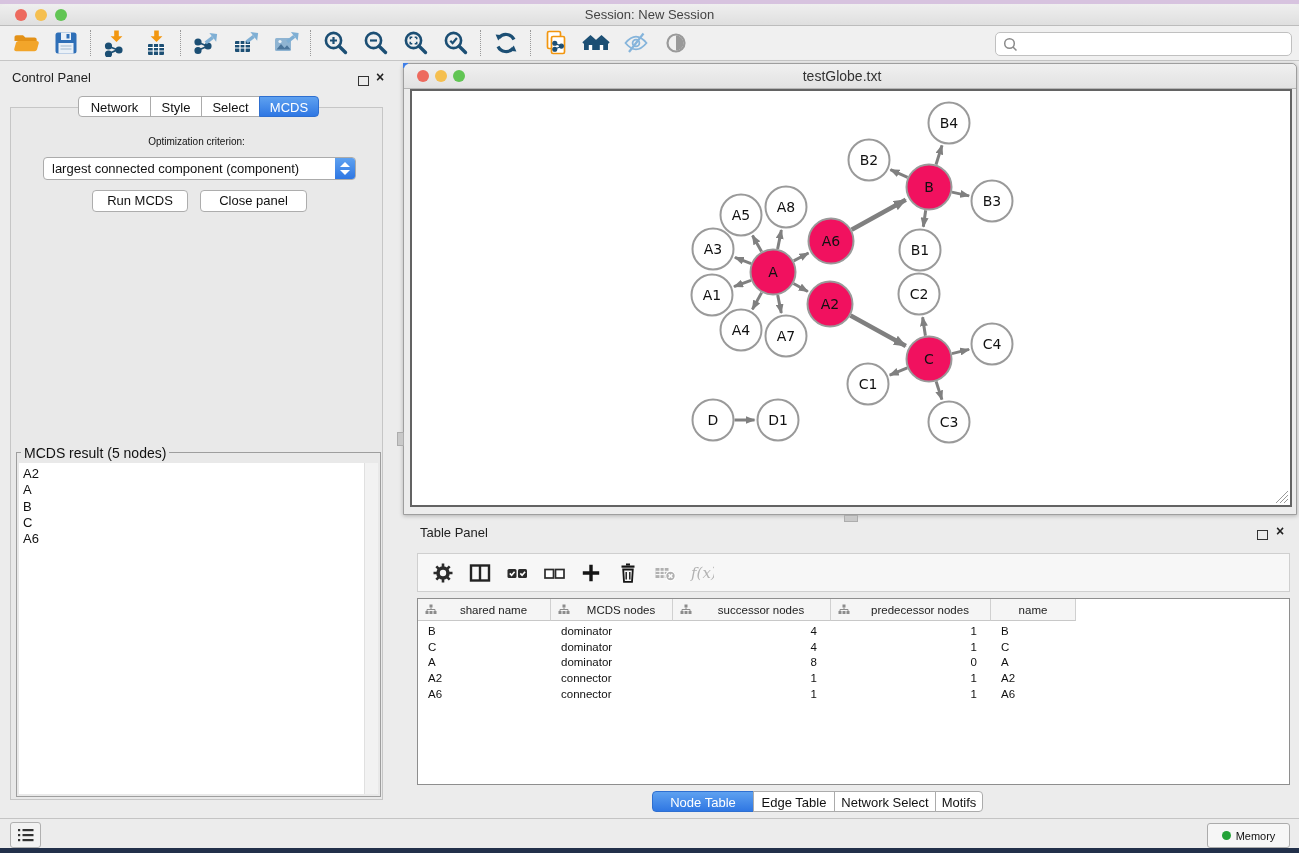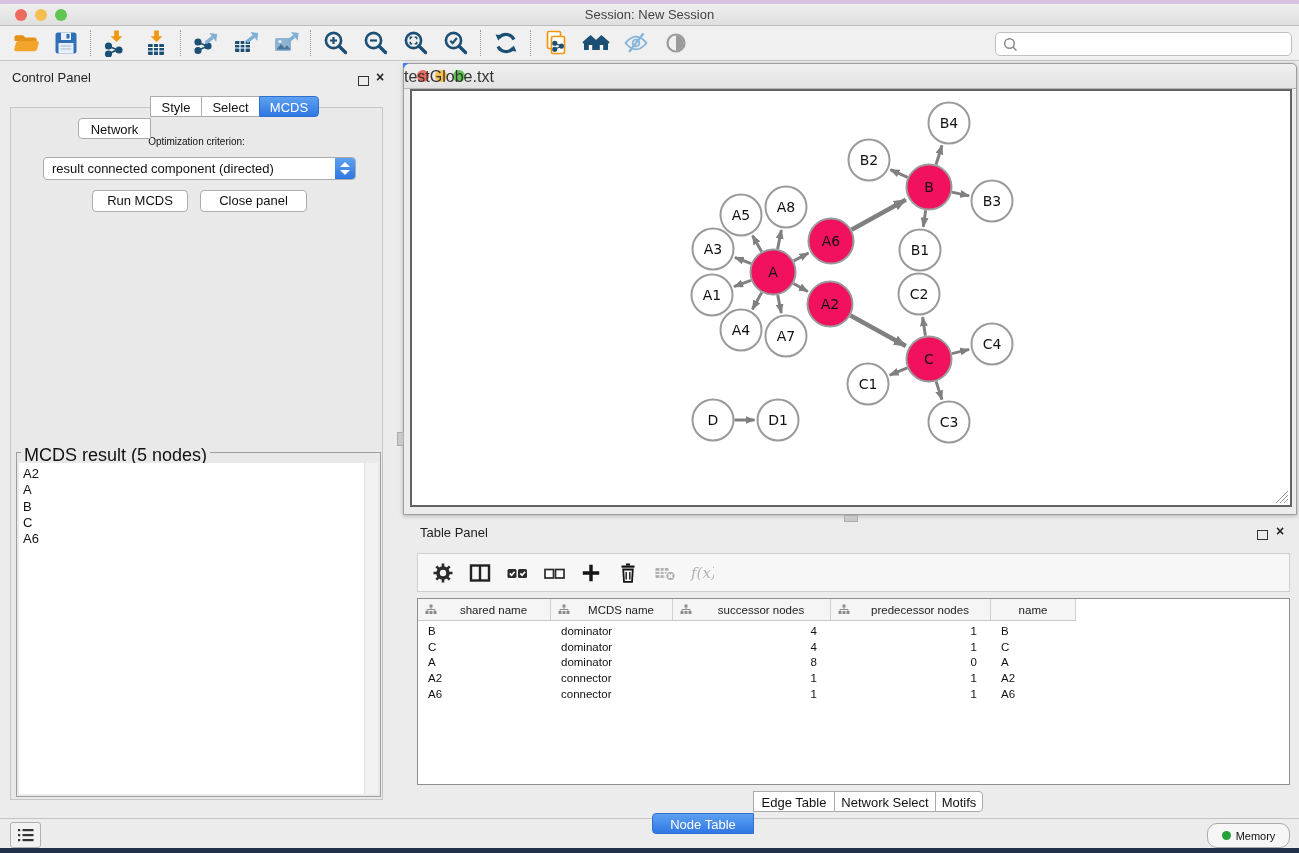--- a/index.html
+++ b/index.html
@@ -24,48 +24,48 @@
   #search-wrap{position:absolute;left:995px;top:6px;width:295px;height:22px;background:#fff;
     border:1px solid #C0C0C0;border-radius:5px;display:flex;align-items:center;}
   #search-input{border:none;outline:none;background:transparent;font-size:12px;width:260px;}
   
   #cp-title{left:12px;top:70px;font-size:13px;color:#222;}
   .panel-float{width:9px;height:8px;border:1.5px solid #333;display:inline-block;}
   .panel-close{font-size:14px;font-weight:bold;color:#222;line-height:12px;}
   #cp-tabs{left:78px;top:96px;height:21px;display:flex;z-index:5;}
   .seg{height:21px;line-height:21px;background:#fff;border:1px solid #ABABAB;margin-left:-1px;
     font-size:13px;color:#111;text-align:center;box-sizing:border-box;}
-  .seg.first{border-radius:4px 0 0 4px;margin-left:0;margin-top:22px;}
+  .seg.first{border-radius:4px 0 0 4px;margin-left:0;}
   .seg.last{border-radius:0 4px 4px 0;}
   .seg.active{background:linear-gradient(#5EA1F0,#2F77E3);border-color:#2E6FD0;color:#fff;}
   #cp-content{left:10px;top:107px;width:373px;height:693px;background:#E9E9E9;
     border:1px solid #C6C6C6;box-sizing:border-box;}
   #opt-label{left:0;top:136px;width:393px;text-align:center;font-size:10px;color:#111;}
   #mcds-dropdown{left:43px;top:157px;width:313px;height:23px;background:#fff;
     border:1px solid #ABABAB;border-radius:4px;box-sizing:border-box;display:flex;align-items:center;}
   #dd-value{font-size:13px;color:#111;padding-left:8px;flex:1;white-space:nowrap;overflow:hidden;}
   #dd-cap{width:20px;height:21px;border-radius:0 3px 3px 0;
     background:linear-gradient(#5EA1F0,#2F77E3);position:relative;flex:0 0 auto;}
   .chev{position:absolute;left:5px;width:0;height:0;border-left:5px solid transparent;border-right:5px solid transparent;}
   .chev.up{top:4px;border-bottom:5px solid #fff;}
   .chev.down{bottom:4px;border-top:5px solid #fff;}
   .mac-btn{height:22px;background:#fff;border:1px solid #ADADAD;border-radius:4px;
     font-size:13px;color:#111;text-align:center;line-height:20px;box-sizing:border-box;}
   #mcds-fieldset{left:16px;top:452px;width:365px;height:345px;border:1px solid #9e9e9e;box-sizing:border-box;}
-  #mcds-legend{position:absolute;left:4px;top:-8px;background:#E9E9E9;padding:0 3px;font-size:18px;color:#111;}
+  #mcds-legend{position:absolute;left:4px;top:-8px;background:#E9E9E9;padding:0 3px;font-size:14px;color:#111;}
   #mcds-list{position:absolute;left:2px;top:10px;right:16px;bottom:2px;background:#fff;
     font-size:13px;color:#111;padding:3px 0 0 4px;overflow:hidden;}
   #mcds-scroll{position:absolute;top:10px;right:2px;bottom:2px;width:13px;background:#F2F2F2;border-left:1px solid #E0E0E0;}
   .mcds-item{height:16.3px;line-height:16.3px;}
   
   #net-window{left:403px;top:63px;width:894px;height:452px;background:#ECECEC;
     border:1px solid #9E9E9E;border-radius:5px 5px 0 0;box-shadow:0 1px 4px rgba(0,0,0,.25);box-sizing:border-box;}
   #net-titlebar{position:absolute;left:0;top:0;right:0;height:24px;
     background:linear-gradient(#f0f0f0,#e2e2e2);border-bottom:1px solid #B5B5B5;border-radius:5px 5px 0 0;}
-  #net-title{position:absolute;left:0;right:16px;top:4px;text-align:left;font-size:16px;color:#333;}
+  #net-title{position:absolute;left:0;right:16px;top:4px;text-align:center;font-size:14px;color:#333;}
   #net-corner{position:absolute;left:-1px;top:-1px;width:5px;height:5px;background:#3F7FE8;}
   #net-canvas{position:absolute;left:6px;top:25px;width:878px;height:414px;background:#fff;
     border:2px solid #636363;}
   #net-grip{position:absolute;right:1px;bottom:1px;}
   .split-handle{background:#C9C9C9;border:1px solid #ADADAD;}
   
   #tp-title{left:420px;top:525px;font-size:13px;color:#222;}
   #tp-toolbar{left:417px;top:553px;width:873px;height:39px;background:#F7F7F7;
     border:1px solid #CFCFCF;box-sizing:border-box;display:flex;align-items:center;padding-left:6px;}
   .tp-btn{width:37px;height:30px;display:flex;align-items:center;justify-content:center;flex:0 0 auto;}
@@ -78,21 +78,21 @@
   .th .lbl{flex:1;text-align:center;}
   #tbody{position:absolute;left:0;top:24px;right:0;}
   .tr{display:flex;height:15.8px;align-items:center;}
   .td{font-size:11.5px;color:#111;box-sizing:border-box;white-space:nowrap;}
   #tp-tabs{left:652px;top:791px;height:21px;display:flex;z-index:4;}
   
   #statusbar{left:0;top:818px;width:1299px;height:30px;background:#ECECEC;border-top:1px solid #C4C4C4;}
   #list-btn{position:absolute;left:10px;top:3px;width:29px;height:24px;background:#F2F2F2;
     border:1px solid #B0B0B0;border-radius:3px;display:flex;align-items:center;justify-content:center;}
   #memory-btn{position:absolute;right:9px;top:4px;width:81px;height:23px;background:#F6F6F6;
-    border:1px solid #ABABAB;border-radius:10px;display:flex;align-items:center;justify-content:center;text-align:right;}
+    border:1px solid #ABABAB;border-radius:3px;display:flex;align-items:center;justify-content:center;text-align:right;}
   #memory-dot{width:9px;height:9px;border-radius:50%;margin-right:5px;}
   #memory-label{font-size:11px;color:#111;}
   #symdefs{position:absolute;width:0;height:0;overflow:hidden;}
 </style>
 </head>
 <body>
 
 <svg id="symdefs" xmlns="http://www.w3.org/2000/svg">
   <defs>
     <g id="sym-open-session">
@@ -371,21 +371,21 @@
   <div class="abs" id="cp-tabs">
       <div class="seg first  " style="width:73px">Network</div>
       <div class="seg   " style="width:52px">Style</div>
       <div class="seg   " style="width:59px">Select</div>
       <div class="seg  last active" style="width:60px">MCDS</div>
     </div>
   <div class="abs" id="cp-content"></div>
   <div class="abs" id="opt-label">Optimization criterion:</div>
 
   <div class="abs" id="mcds-dropdown">
-    <span id="dd-value">result connected component (directed)</span>
+    <span id="dd-value">largest connected component (component)</span>
     <span id="dd-cap">
       <span class="chev up"></span>
       <span class="chev down"></span>
     </span>
   </div>
 
   <div class="abs mac-btn" style="left:92px;top:190px;width:96px">Run MCDS</div>
   <div class="abs mac-btn" style="left:200px;top:190px;width:107px">Close panel</div>
 
   <div class="abs" id="mcds-fieldset">
@@ -582,21 +582,21 @@
         <div class="th" style="width:133px">
           <svg class="hier" width="12" height="11">
             <use href="#sym-hierarchy"></use>
           </svg>
           <span class="lbl">shared name</span>
         </div>
         <div class="th" style="width:122px">
           <svg class="hier" width="12" height="11">
             <use href="#sym-hierarchy"></use>
           </svg>
-          <span class="lbl">MCDS name</span>
+          <span class="lbl">MCDS nodes</span>
         </div>
         <div class="th" style="width:158px">
           <svg class="hier" width="12" height="11">
             <use href="#sym-hierarchy"></use>
           </svg>
           <span class="lbl">successor nodes</span>
         </div>
         <div class="th" style="width:160px">
           <svg class="hier" width="12" height="11">
             <use href="#sym-hierarchy"></use>

